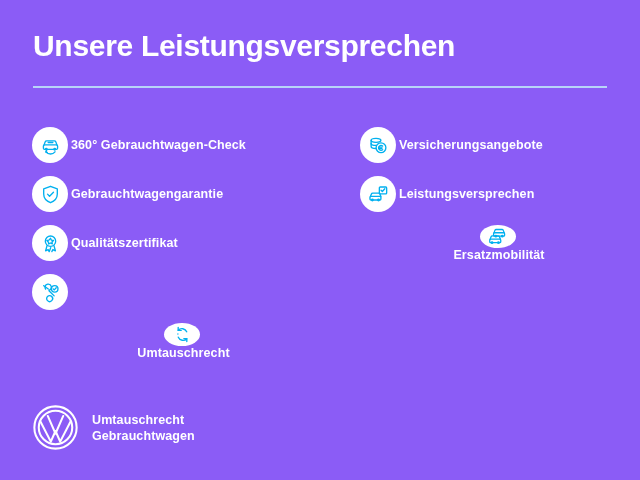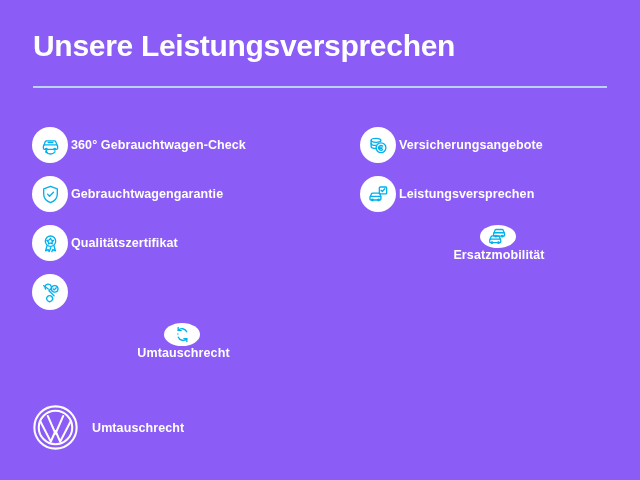--- a/index.html
+++ b/index.html
@@ -241,16 +241,17 @@
     <span class="vw-logo">
       <svg viewBox="0 0 48 48" fill="none" stroke="#ffffff" stroke-width="2.1" stroke-linecap="round" stroke-linejoin="round">
         <circle cx="24" cy="24" r="21.6"></circle>
         <circle cx="24" cy="24" r="17.1"></circle>
         <path d="M16.1 12.2 24 30.2l7.9-18"></path>
         <path d="M8.6 17.9 19.2 38.4 24 27.6l4.8 10.8 10.6-20.5"></path>
       </svg>
     </span>
     <span class="footer-text">
       <span>Umtauschrecht</span><br>
+      <span>Gebrauchtwagen</span>
     </span>
   </div>
 
 </div>
 
 </body></html>

